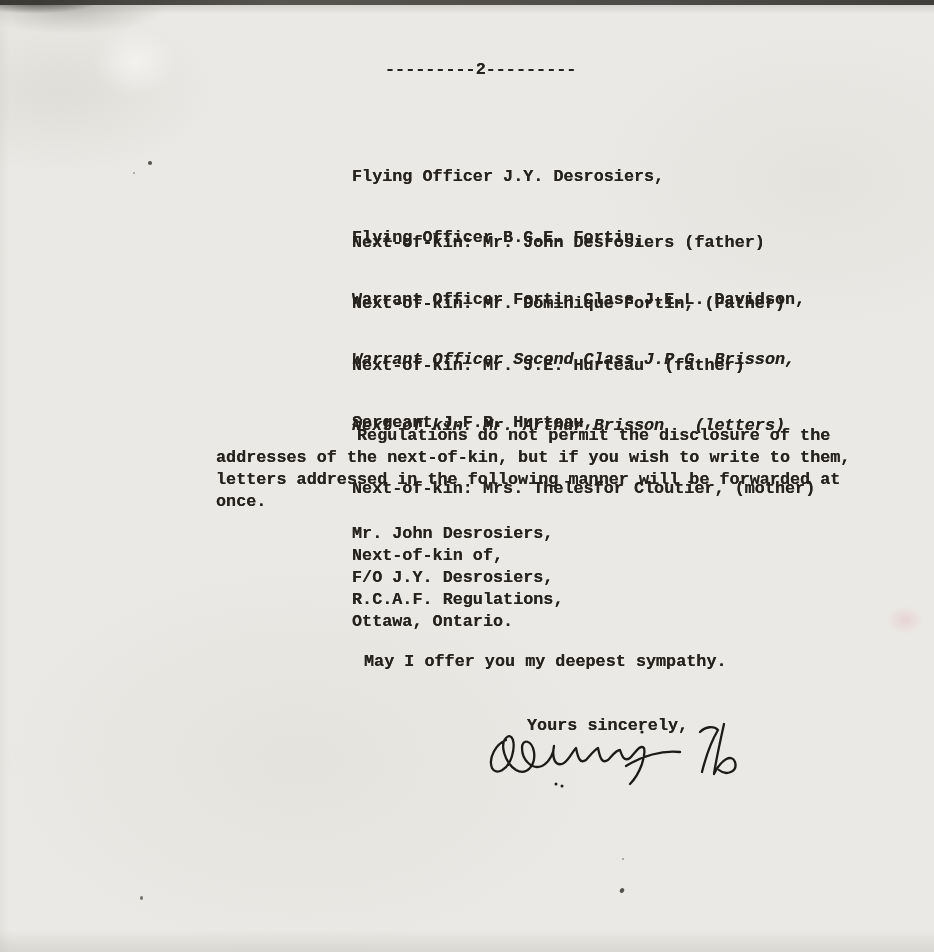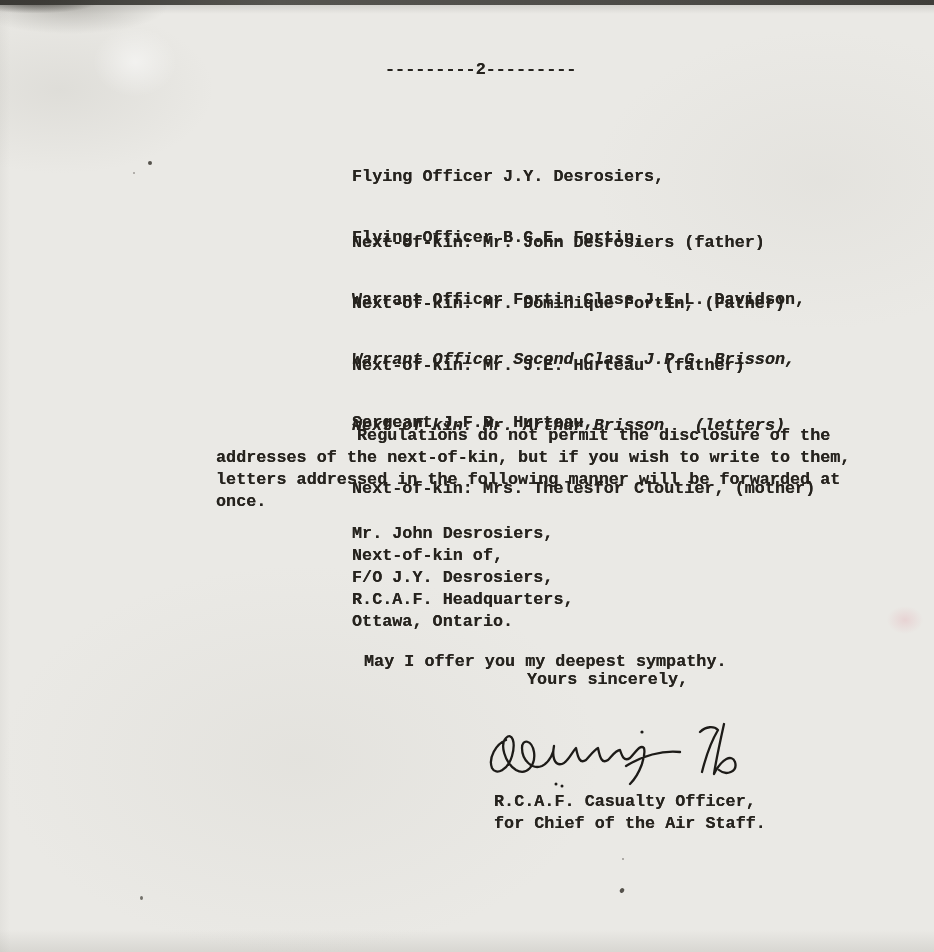--- a/index.html
+++ b/index.html
@@ -85,42 +85,40 @@
   </div>
 
   <div class="txt" style="left:216px; top:425px;">              Regulations do not permit the disclosure of the
 addresses of the next-of-kin, but if you wish to write to them,
 letters addressed in the following manner will be forwarded at
 once.</div>
 
   <div class="txt" style="left:352px; top:523px;">Mr. John Desrosiers,
 Next-of-kin of,
 F/O J.Y. Desrosiers,
-R.C.A.F. Headquarters,
+R.C.A.F. Regulations,
 Ottawa, Ontario.</div>
 
   <div class="txt" style="left:352px; top:651px;padding-left:12px;">May I offer you my deepest sympathy.</div>
 
-  <div class="txt" style="left:527px; top:669px;font-family:Liberation Mono, monospace;">Yours sincerely,</div>
+  <div class="txt" style="left:527px; top:715px;font-family:Liberation Mono, monospace;">Yours sincerely,</div>
 
   <svg class="sig" width="280" height="82" viewBox="0 0 280 82">
     <path d="M 30 26 C 20 30, 12 44, 16 54 C 20 62, 32 56, 36 42 C 40 28, 36 18, 30 24 C 24 30, 28 48, 40 56
              C 50 62, 60 52, 58 38 C 56 26, 46 24, 46 34 C 46 46, 56 56, 66 52 C 74 48, 78 38, 78 32
              C 76 42, 78 52, 86 50 C 92 48, 96 38, 100 34 C 102 44, 104 50, 110 46 C 114 42, 118 36, 122 34
              C 124 44, 126 50, 132 46 C 136 42, 140 36, 144 36 C 146 42, 148 48, 154 44
              C 160 38, 164 30, 168 34 C 170 42, 164 60, 154 70 M 150 52 C 166 42, 186 36, 204 38"></path>
     <path d="M 224 18 C 230 12, 238 12, 242 16 C 236 26, 230 42, 226 58"></path>
     <path d="M 248 10 C 244 28, 240 46, 238 60 C 246 44, 256 40, 259 48 C 262 58, 250 62, 243 56"></path>
     <circle cx="166" cy="18" r="1.6"></circle>
     <circle cx="80" cy="70" r="1.5"></circle>
     <circle cx="86" cy="72" r="1.5"></circle>
   </svg>
 
-  <div class="txt" style="left:494px; top:791px;">R.C.A.F. Casualty Officer,
-for Chief of the Air Staff.</div>
 
   <div class="speck s1"></div>
   <div class="speck s2"></div>
   <div class="speck s3"></div>
   <div class="speck s4"></div>
   <div class="speck s5"></div>
 
 </div>
 
 </body></html>

